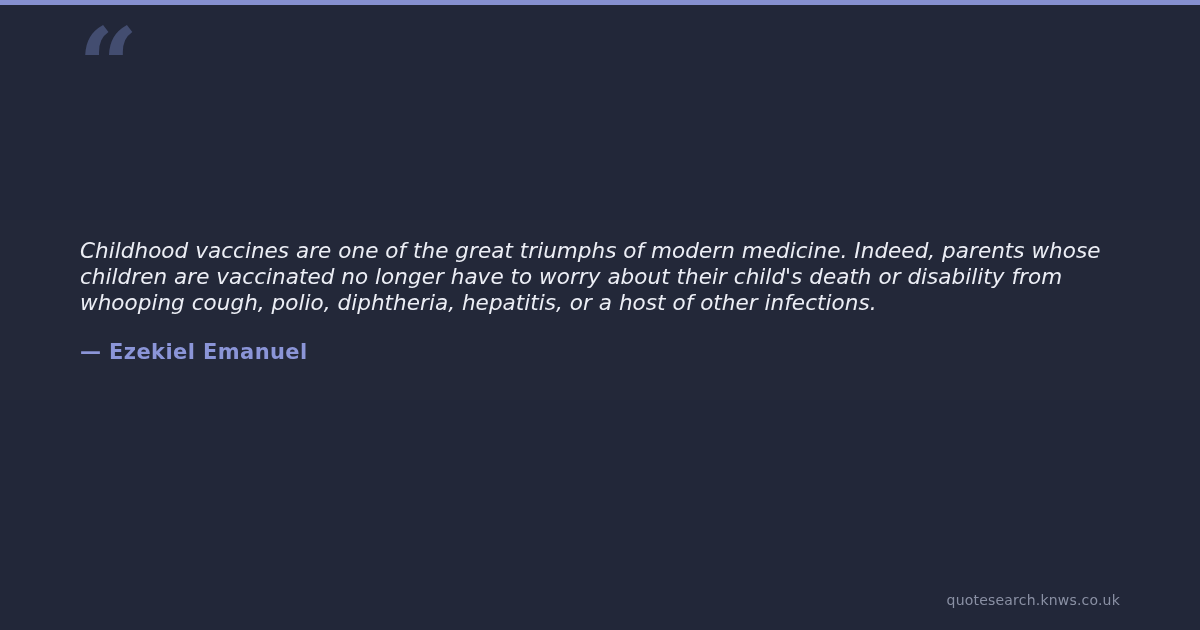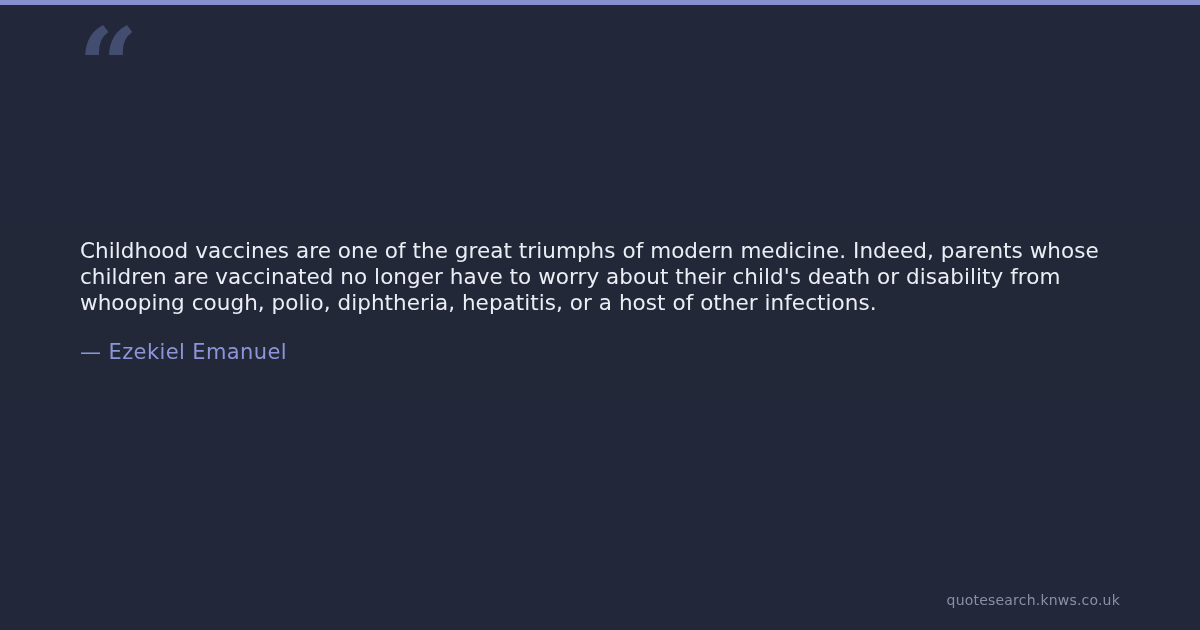--- a/index.html
+++ b/index.html
@@ -64,28 +64,29 @@
   }
 
   .quote-text {
     margin: 0;
     font-size: 21.5px;
     line-height: 25.8px;
     color: #eceef5;
     font-weight: 400;
     letter-spacing: 0.05px;
     white-space: pre-wrap;
+    font-style: italic;
   }
 
   .author {
     position: absolute;
     left: 80px;
     top: 340px;
     font-size: 21px;
-    font-weight: 400;
+    font-weight: 700;
     color: #8b95d8;
     letter-spacing: 0.4px;
     white-space: nowrap;
   }
 
   .footer {
     position: absolute;
     right: 80px;
     bottom: 22px;
     font-size: 14px;

